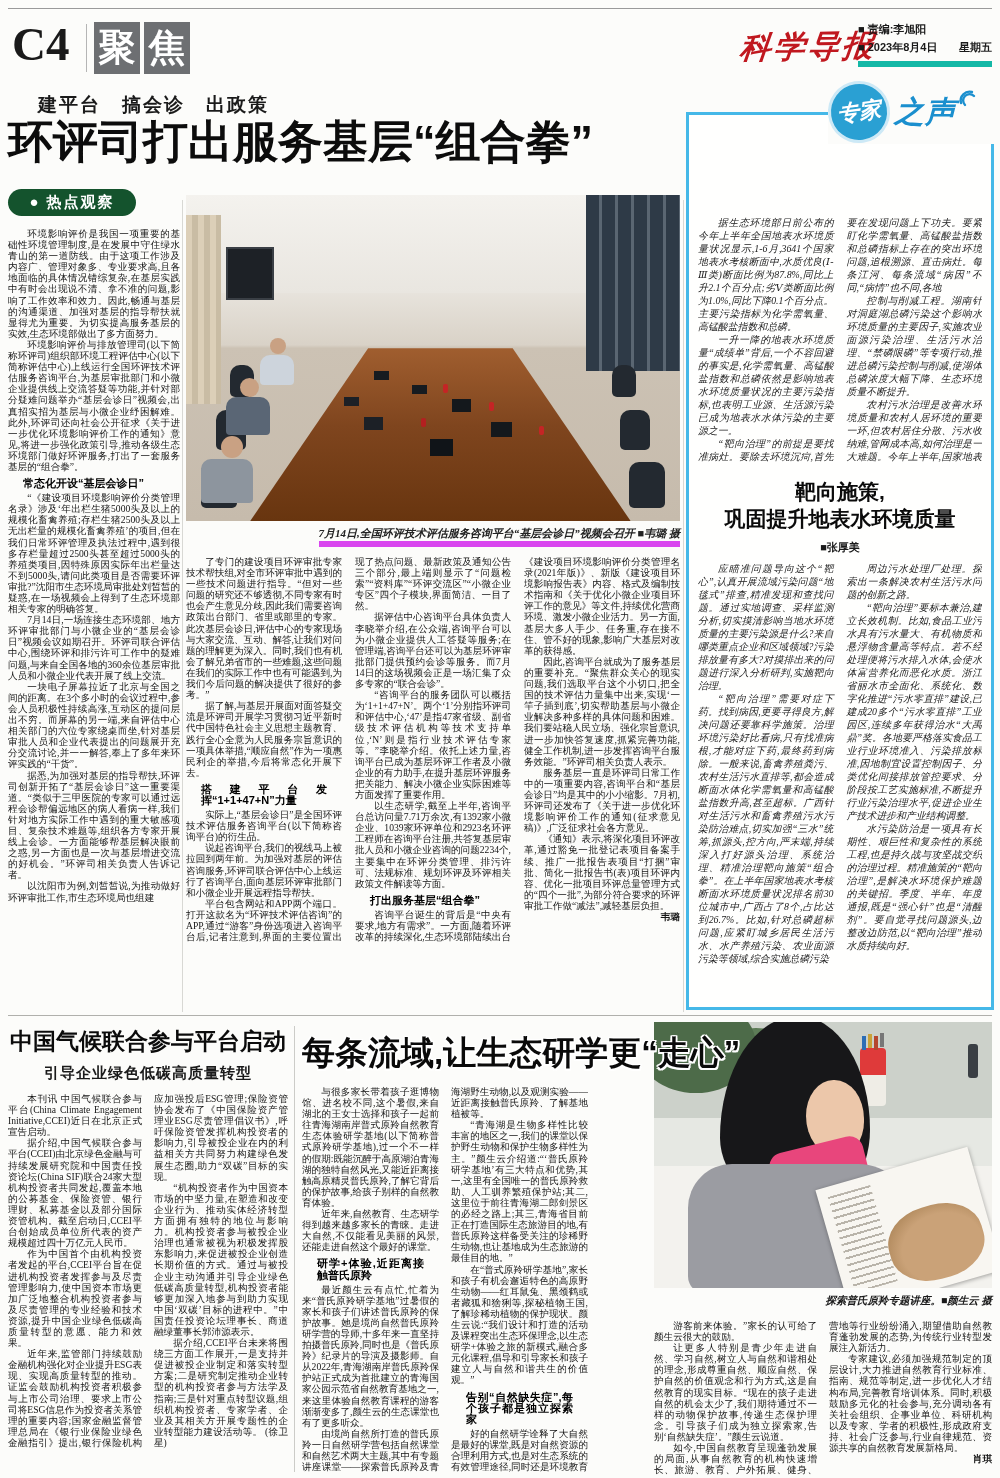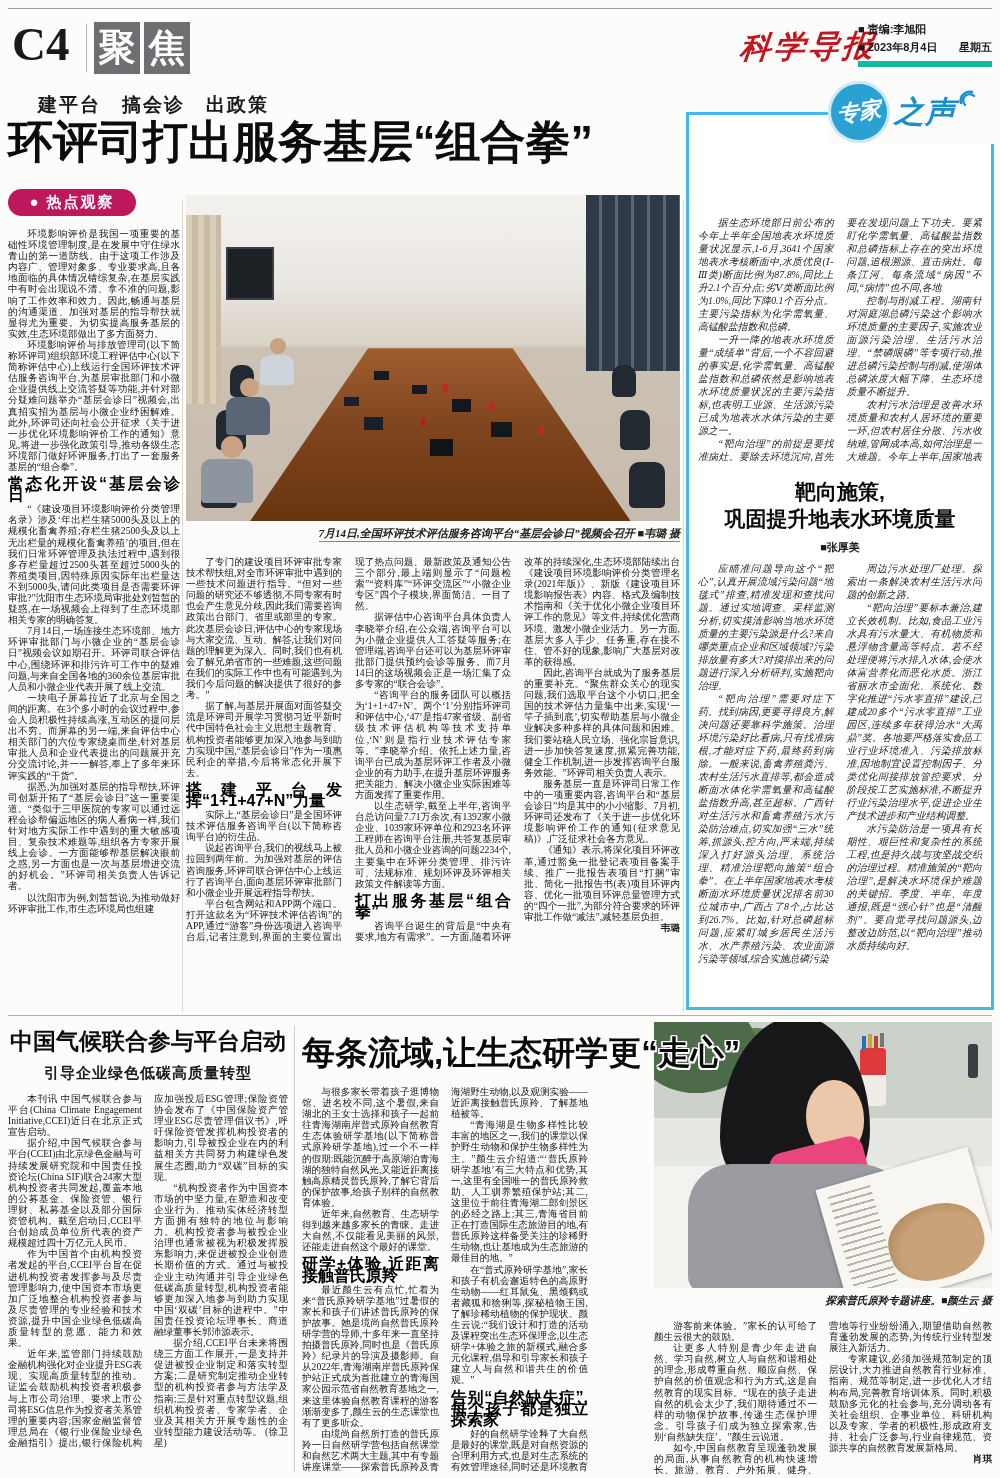--- a/index.html
+++ b/index.html
@@ -15,34 +15,34 @@
            align-items:center;justify-content:center;font-size:37px;font-weight:900;}
   .masthead{left:740px;top:26px;font-size:31px;font-weight:700;font-style:italic;color:#c0181f;
             letter-spacing:3px;transform:skewX(-7deg) rotate(-1deg);}
   .header-info{left:858px;top:20px;width:134px;font-size:11px;font-weight:700;line-height:18px;
                border-bottom:6px solid #14b8a6;padding-bottom:5px;}
   .header-info .row2{display:flex;justify-content:space-between;}
   
   .kicker{left:10px;top:92px;font-size:19px;font-weight:700;letter-spacing:2px;margin-left:28px;}
   .main-headline{left:8px;top:114px;width:690px;font-size:45px;font-weight:900;line-height:56px;
                  letter-spacing:0px;color:#0c0c0c;}
-  .hot-tag{left:8px;top:189px;width:128px;height:27px;background:#be185d;border-radius:14px;color:#fff;
+  .hot-tag{left:8px;top:189px;width:128px;height:27px;background:#14532d;border-radius:14px;color:#fff;
            display:flex;align-items:center;justify-content:center;font-size:15px;font-weight:700;letter-spacing:2px;}
   .body-sm{font-size:9.6px;line-height:11.1px;text-align:justify;color:#141414;}
   .body-sm p{margin:0;text-indent:2em;}
-  .body-sm h4{font-family:"Liberation Sans","DejaVu Sans",sans-serif;font-size:16px;margin:6px 0 3px;
+  .body-sm h4{font-family:"Liberation Sans","DejaVu Sans",sans-serif;font-size:11px;margin:6px 15px 3px;
               text-indent:0;color:#000;}
   .body-sm .byline-right{text-align:right;font-weight:700;text-indent:0;
                          font-family:"Liberation Sans","DejaVu Sans",sans-serif;}
   .left-col{left:8px;top:228px;width:172px;height:786px;overflow:hidden;}
   .vr{border-left:1px solid #d8d8d4;}
   .mid-cols{left:186px;top:556px;width:494px;height:457px;column-count:3;column-gap:13px;overflow:hidden;}
   .photo-caption{left:186px;top:526px;width:494px;text-align:right;font-size:11px;font-style:italic;
                  font-weight:700;color:#222;}
-  .photo-caption span{border-bottom:1px solid #d946ef;padding-bottom:2px;}
+  .photo-caption span{border-bottom:6px solid #d946ef;padding-bottom:2px;}
   
   .photo-meeting{left:186px;top:195px;width:494px;height:326px;overflow:hidden;
      background:linear-gradient(180deg,#f0ede8 0%,#e7e3dc 30%,#d9d2c7 46%,#ccc2b4 47%,#c6bbac 100%);}
   .pm-ceiling{position:absolute;left:0;top:0;width:100%;height:30%;
      background:linear-gradient(180deg,#f4f2ee,#e9e6e0);}
   .pm-windows{position:absolute;right:0;top:0;width:19%;height:54%;
      background:repeating-linear-gradient(90deg,#2e3a47 0 13px,#5a6672 13px 16px);}
   .pm-curtain{position:absolute;left:0;top:6%;width:7%;height:58%;
      background:repeating-linear-gradient(90deg,#dccfb8 0 6px,#c9bca4 6px 12px);}
   .pm-screen{position:absolute;left:8%;top:16%;width:9%;height:15%;background:#1d2126;border:2px solid #3a3f45;}
@@ -173,21 +173,21 @@
   <div class="pm-person-body" style="left:3%;top:81%;width:52px;height:44px;background:#8d959e;"></div>
   <div class="pm-laptop" style="left:38%;top:54%;"></div>
   <div class="pm-bottle" style="left:52%;top:58%;"></div>
 </div>
 <div class="abs photo-caption">
   <span>7月14日,全国环评技术评估服务咨询平台“基层会诊日”视频会召开 ■韦璐 摄</span>
 </div>
 
 <div class="abs mid-cols body-sm">
     <p>了专门的建设项目环评审批专家技术帮扶组,对全市环评审批中遇到的一些技术问题进行指导。“但对一些问题的研究还不够透彻,不同专家有时也会产生意见分歧,因此我们需要咨询政策出台部门、省里或部里的专家。此次基层会诊日,评估中心的专家现场与大家交流、互动、解答,让我们对问题的理解更为深入。同时,我们也有机会了解兄弟省市的一些难题,这些问题在我们的实际工作中也有可能遇到,为我们今后问题的解决提供了很好的参考。”</p>
-    <p>据了解,与基层开展面对面答疑交流是环评司开展学习贯彻习近平新时代中国特色社会主义思想主题教育、机构投资者能够更加深入地参与到助力实现中国,“基层会诊日”作为一项惠民利企的举措,今后将常态化开展下去。</p>
+    <p>据了解,与基层开展面对面答疑交流是环评司开展学习贯彻习近平新时代中国特色社会主义思想主题教育、践行全心全意为人民服务宗旨意识的一项具体举措,“顺应自然”作为一项惠民利企的举措,今后将常态化开展下去。</p>
     <h4>搭建平台发挥“1+1+47+N”力量</h4>
     <p>实际上,“基层会诊日”是全国环评技术评估服务咨询平台(以下简称咨询平台)的衍生品。</p>
     <p>说起咨询平台,我们的视线马上被拉回到两年前。为加强对基层的评估咨询服务,环评司联合评估中心上线运行了咨询平台,面向基层环评审批部门和小微企业开展远程指导帮扶。</p>
     <p>平台包含网站和APP两个端口。打开这款名为“环评技术评估咨询”的APP,通过“游客”身份选项进入咨询平台后,记者注意到,界面的主要位置出现了热点问题、最新政策及通知公告三个部分,最上端则显示了“问题检索”“资料库”“环评交流区”“小微企业专区”四个子模块,界面简洁、一目了然。</p>
     <p>据评估中心咨询平台具体负责人李晓举介绍,在公众端,咨询平台可以为小微企业提供人工答疑等服务;在管理端,咨询平台还可以为基层环评审批部门提供预约会诊等服务。而7月14日的这场视频会正是一场汇集了众多专家的“联合会诊”。</p>
     <p>“咨询平台的服务团队可以概括为‘1+1+47+N’。两个‘1’分别指环评司和评估中心,‘47’是指47家省级、副省级技术评估机构等技术支持单位,‘N’则是指行业技术评估专家等。”李晓举介绍。依托上述力量,咨询平台已成为基层环评工作者及小微企业的有力助手,在提升基层环评服务把关能力、解决小微企业实际困难等方面发挥了重要作用。</p>
     <p>以生态研学,截至上半年,咨询平台总访问量7.71万余次,有1392家小微企业、1039家环评单位和2923名环评工程师在咨询平台注册,共答复基层审批人员和小微企业咨询的问题2234个,主要集中在环评分类管理、排污许可、法规标准、规划环评及环评相关政策文件解读等方面。</p>
     <h4>打出服务基层“组合拳”</h4>
     <p>咨询平台诞生的背后是“中央有要求,地方有需求”。一方面,随着环评改革的持续深化,生态环境部陆续出台《建设项目环境影响评价分类管理名录(2021年版)》、新版《建设项目环境影响报告表》内容、格式及编制技术指南和《关于优化小微企业项目环评工作的意见》等文件,持续优化营商环境、激发小微企业活力。另一方面,基层大多人手少、任务重,存在接不住、管不好的现象,影响广大基层对改革的获得感。</p>
     <p>因此,咨询平台就成为了服务基层的重要补充。“聚焦群众关心的现实问题,我们选取平台这个小切口,把全国的技术评估力量集中出来,实现‘一竿子插到底’,切实帮助基层与小微企业解决多种多样的具体问题和困难。我们要站稳人民立场、强化宗旨意识,进一步加快答复速度,抓紧完善功能,健全工作机制,进一步发挥咨询平台服务效能。”环评司相关负责人表示。</p>

